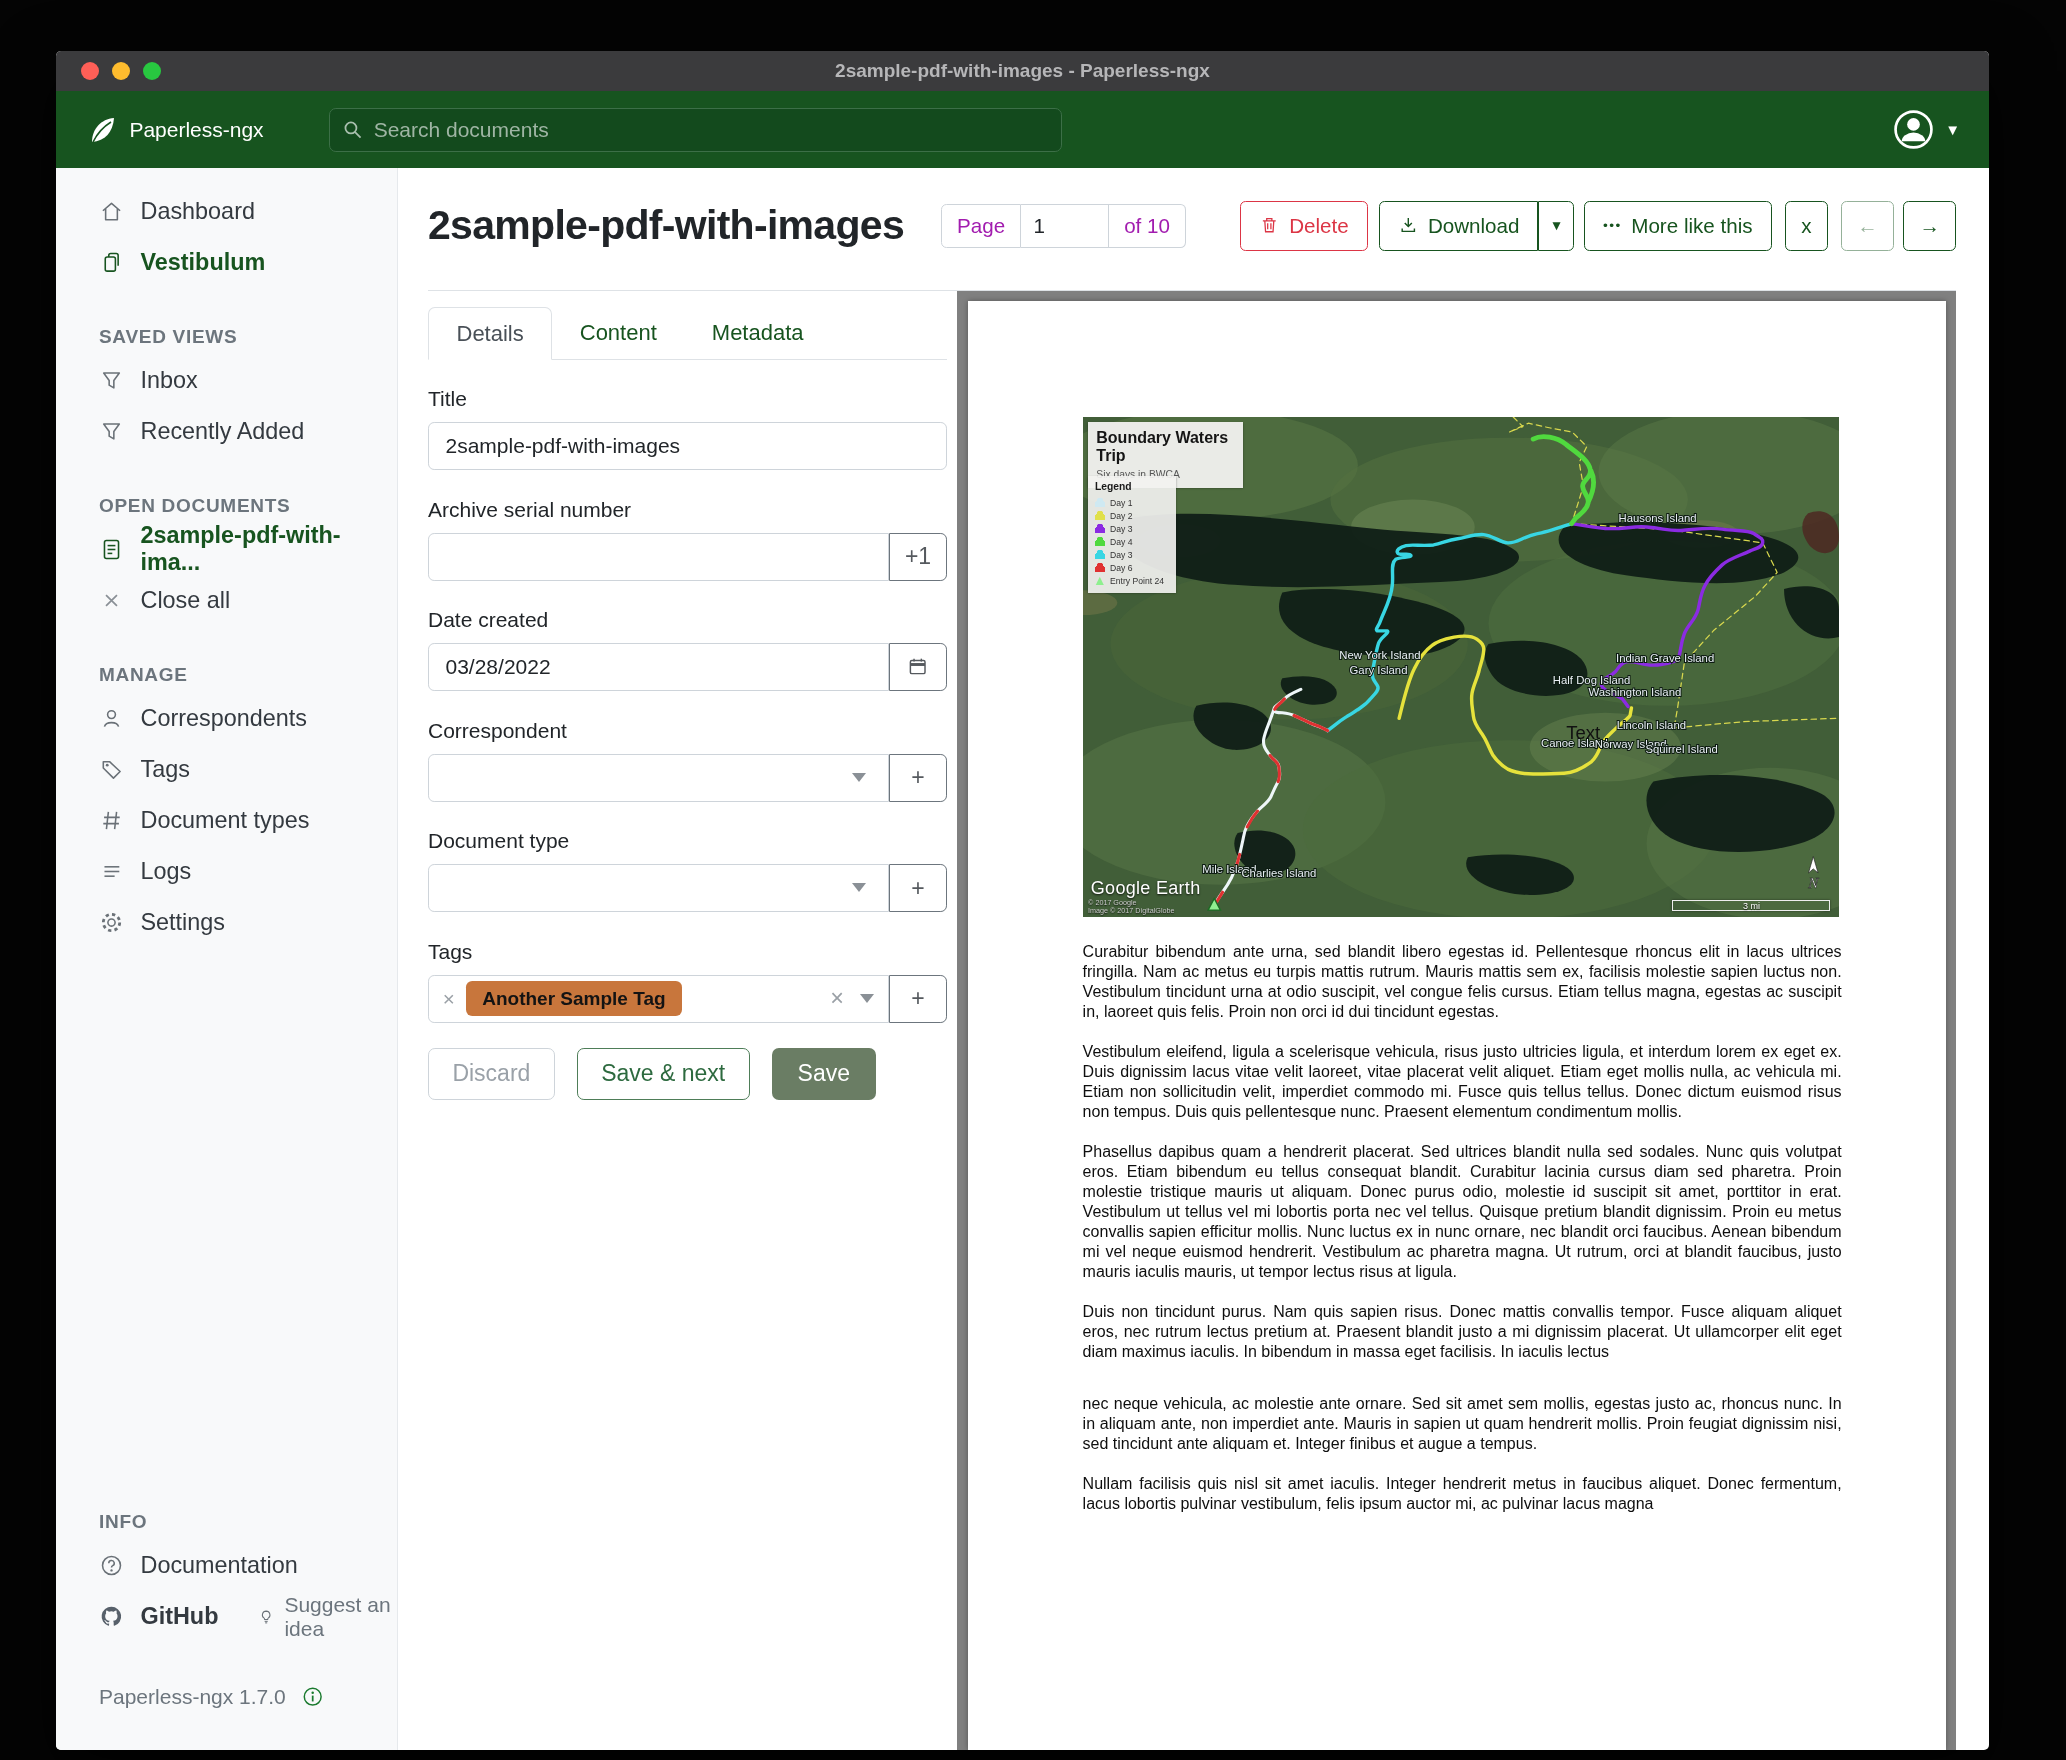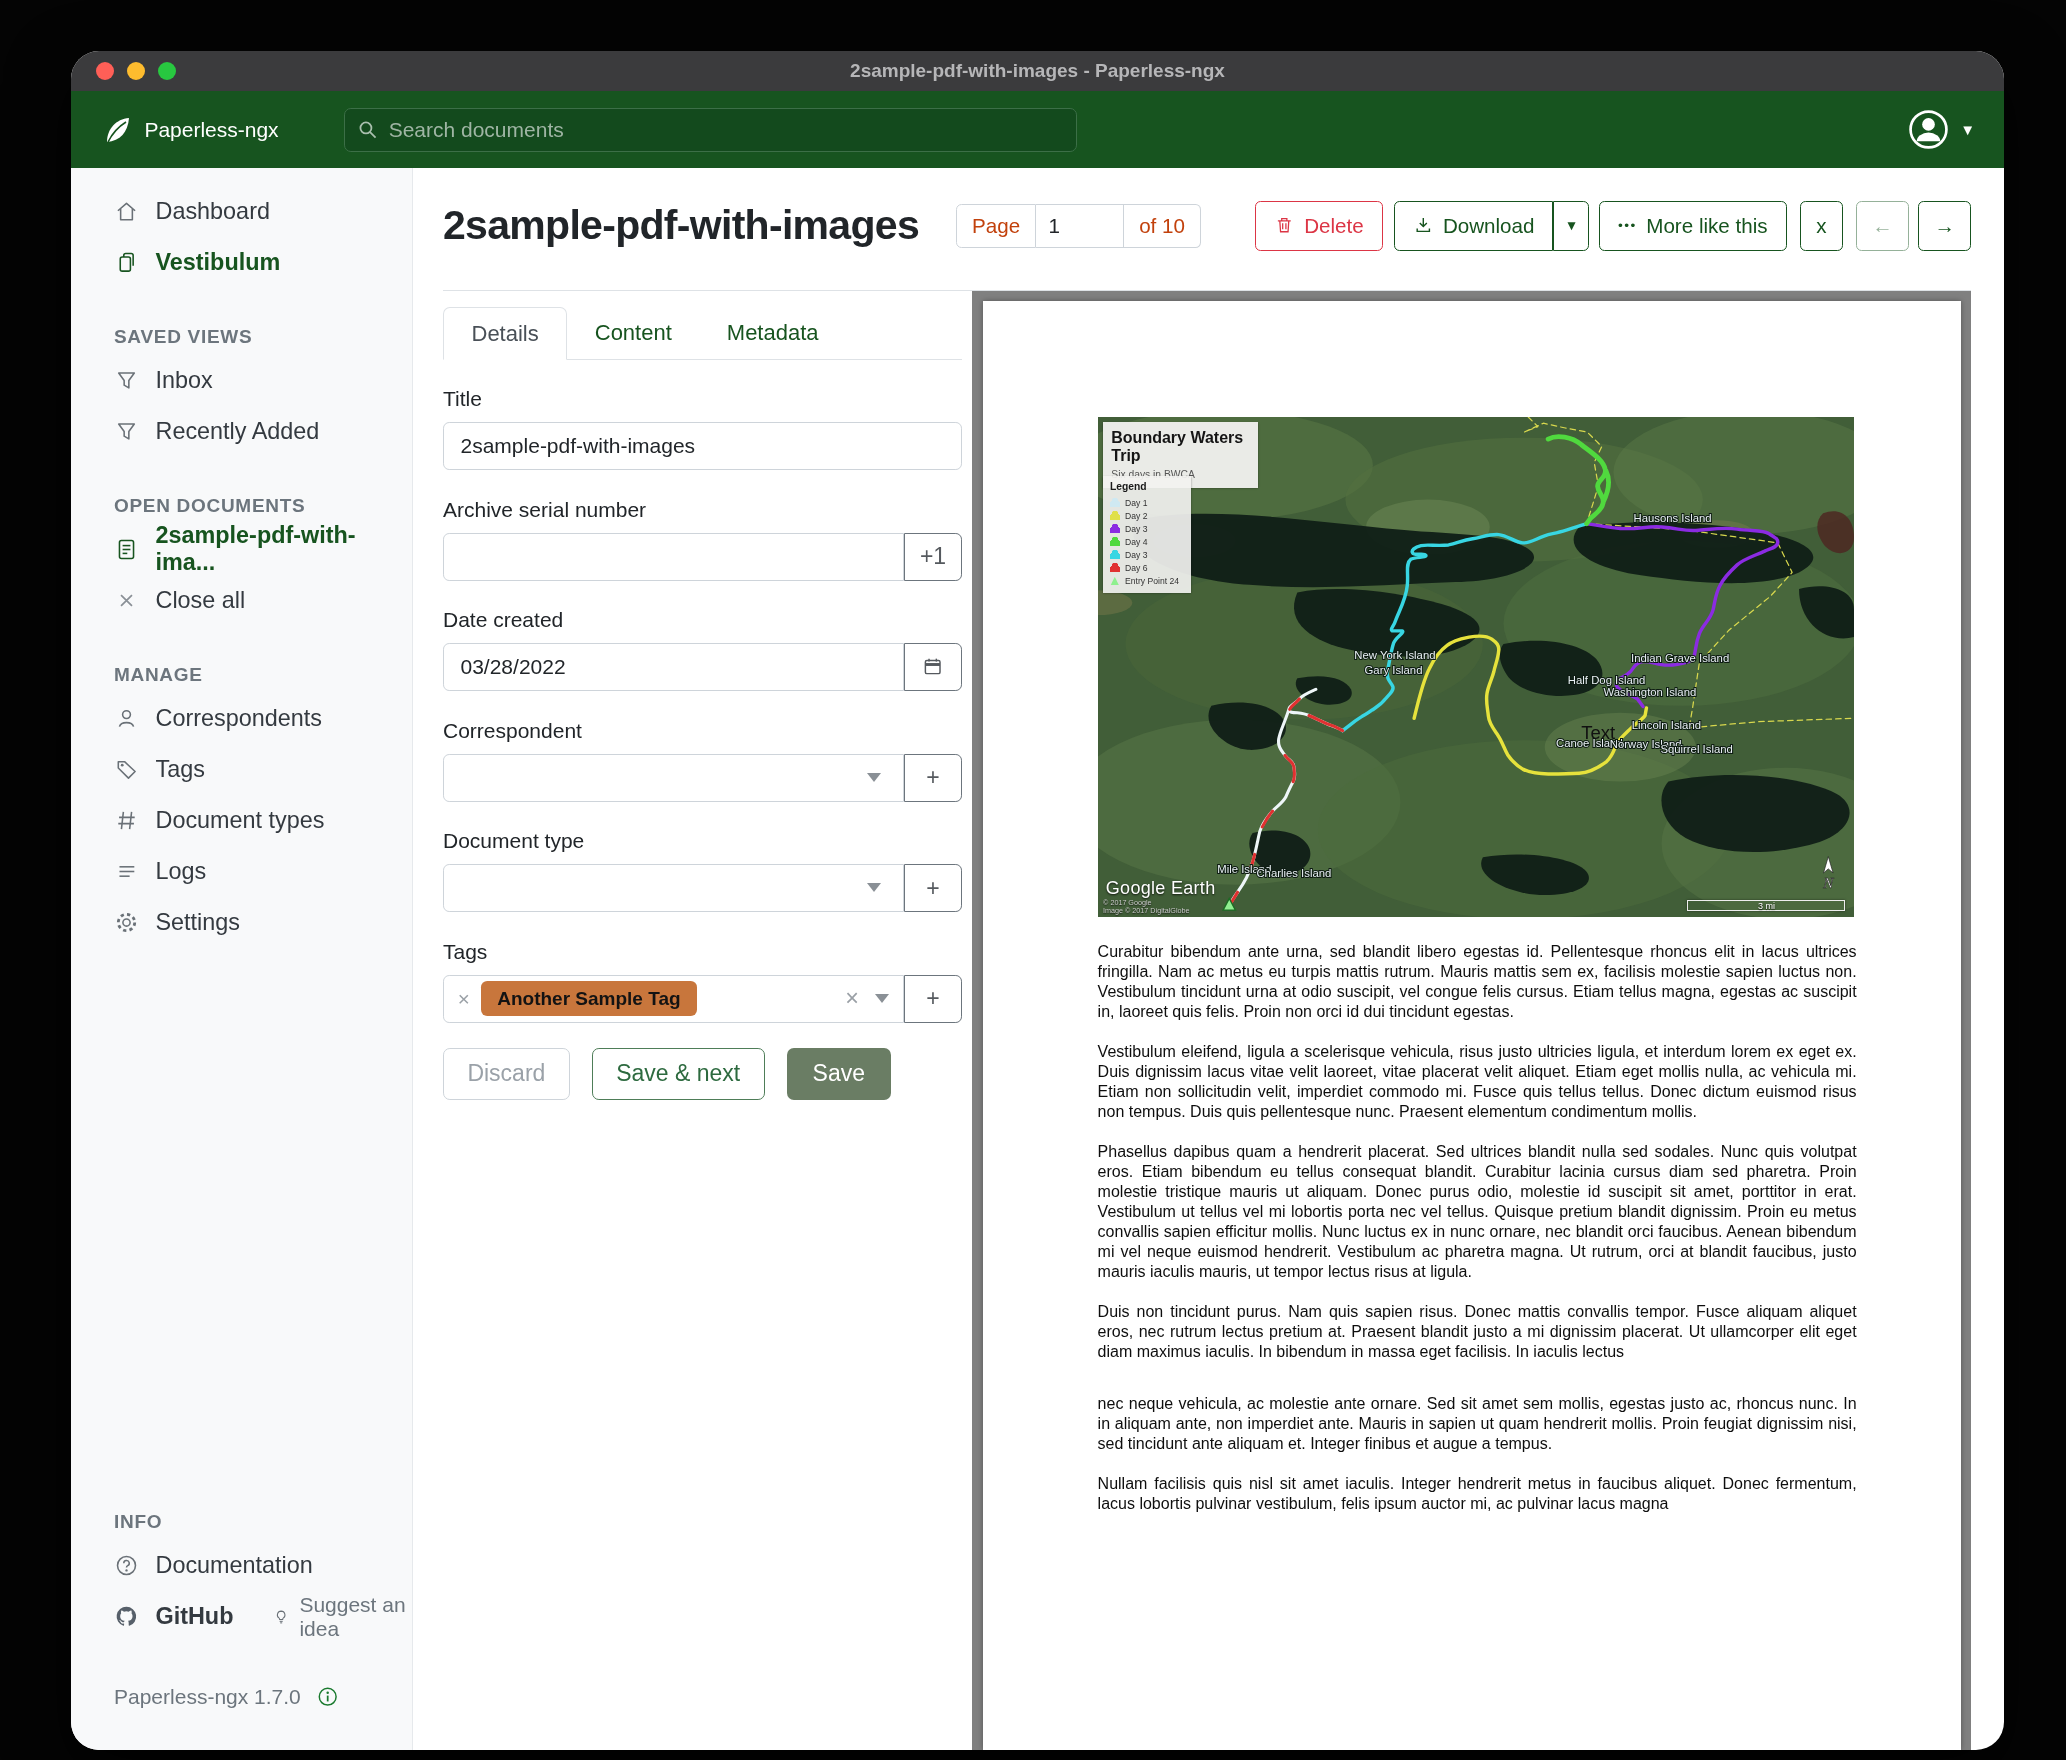--- a/index.html
+++ b/index.html
@@ -2,22 +2,22 @@
 <html style="--brand: #17541f; --red: #dc3545; --save: #6a7d64; --tag: #c8763c;font-size:11px"><head>
 <meta charset="utf-8">
 <style>
   :root{
     --brand:#17541f; --red:#dc3545; --save:#6a7d64; --tag:#c8763c;
     --ink:#212529; --muted:#6c757d; --line:#dee2e6; --inputline:#ced4da;
   }
   *{box-sizing:border-box; margin:0; padding:0;}
   body{background:#000; font-family:"Liberation Sans","DejaVu Sans",sans-serif;}
   .stage{position:relative;width:2066px;height:1761px;background:#040404;overflow:hidden;}
-  .window{position:absolute;left:71px;top:51px;width:1933px;height:1699px;background:#fff;
-    border-radius:28px;overflow:hidden;box-shadow:0 20.6px 62px rgba(0,0,0,.8);}
+  .window{position:absolute;left:56px;top:51px;width:1933px;height:1699px;background:#fff;
+    border-radius:5px;overflow:hidden;box-shadow:0 20.6px 62px rgba(0,0,0,.8);}
   
   .titlebar{position:relative;height:40px;background:#3b3b3d;display:flex;align-items:center;}
   .lights{display:flex;gap:13px;margin-left:25px;}
   .light{width:18px;height:18px;border-radius:50%;}
   .l-red{background:#ff5f57}.l-yel{background:#febc2e}.l-grn{background:#28c840}
   .tb-title{position:absolute;left:0;right:0;text-align:center;color:#b6b6b8;font-size:19px;font-weight:700;}
   
   .navbar{height:77px;background:var(--brand);display:flex;align-items:center;padding:0 29px;}
   .brand{display:flex;align-items:center;gap:12.4px;color:#fff;font-size:21px;}
   .searchwrap{position:relative;margin-left:65px;width:733px;}
@@ -40,21 +40,21 @@
   .info-block{margin-top:auto;}
   .gh-row{display:flex;align-items:center;}
   .suggest{display:flex;align-items:center;gap:9.6px;color:#6c757d;font-size:21px;margin-left:40px;font-weight:400;}
   .version-row{display:flex;align-items:center;gap:15px;margin:43px 0 0 43px;color:#6c757d;font-size:21px;}
   
   .content{flex:1;padding:0 33px 0 30px;display:flex;flex-direction:column;overflow:hidden;}
   .doc-header{display:flex;align-items:center;margin-top:33px;height:49px;}
   h1.doctitle{font-size:41px;font-weight:700;color:var(--ink);letter-spacing:-0.7px;}
   .pagegroup{display:flex;margin-left:auto;height:44px;border-radius:5.5px;}
   .pg-cell{display:flex;align-items:center;padding:0 15px;border:1.4px solid var(--inputline);
-    font-size:20.6px;color:#c2410c;background:#fff;}
+    font-size:20.6px;color:#a21caf;background:#fff;}
   .pg-cell:first-child{border-radius:5.5px 0 0 5.5px;}
   .pg-cell:last-child{border-radius:0 5.5px 5.5px 0;border-left:none;}
   .pg-input{width:88px;border:1.4px solid var(--inputline);border-left:none;font-size:20.6px;
     padding:0 12.4px;color:var(--ink);outline:none;}
   .hbtn{display:flex;align-items:center;gap:9.6px;height:50px;padding:0 18px;background:#fff;
     border:1.4px solid var(--brand);border-radius:5.5px;color:var(--brand);font-size:20.6px;cursor:pointer;}
   .hbtn.red{border-color:var(--red);color:var(--red);margin-left:54px;}
   .btn-split{display:flex;margin-left:11px;}
   .btn-split .hbtn{border-radius:5.5px 0 0 5.5px;}
   .btn-split .split-caret{width:36px;display:flex;align-items:center;justify-content:center;

